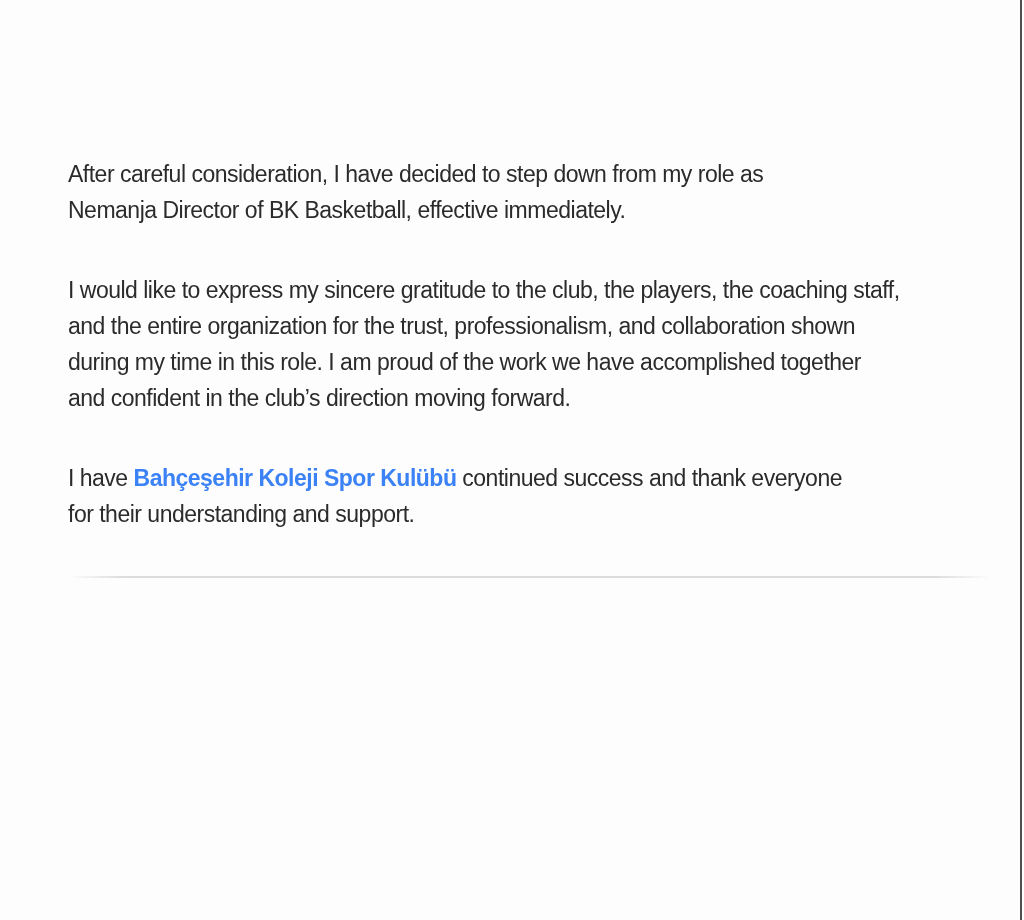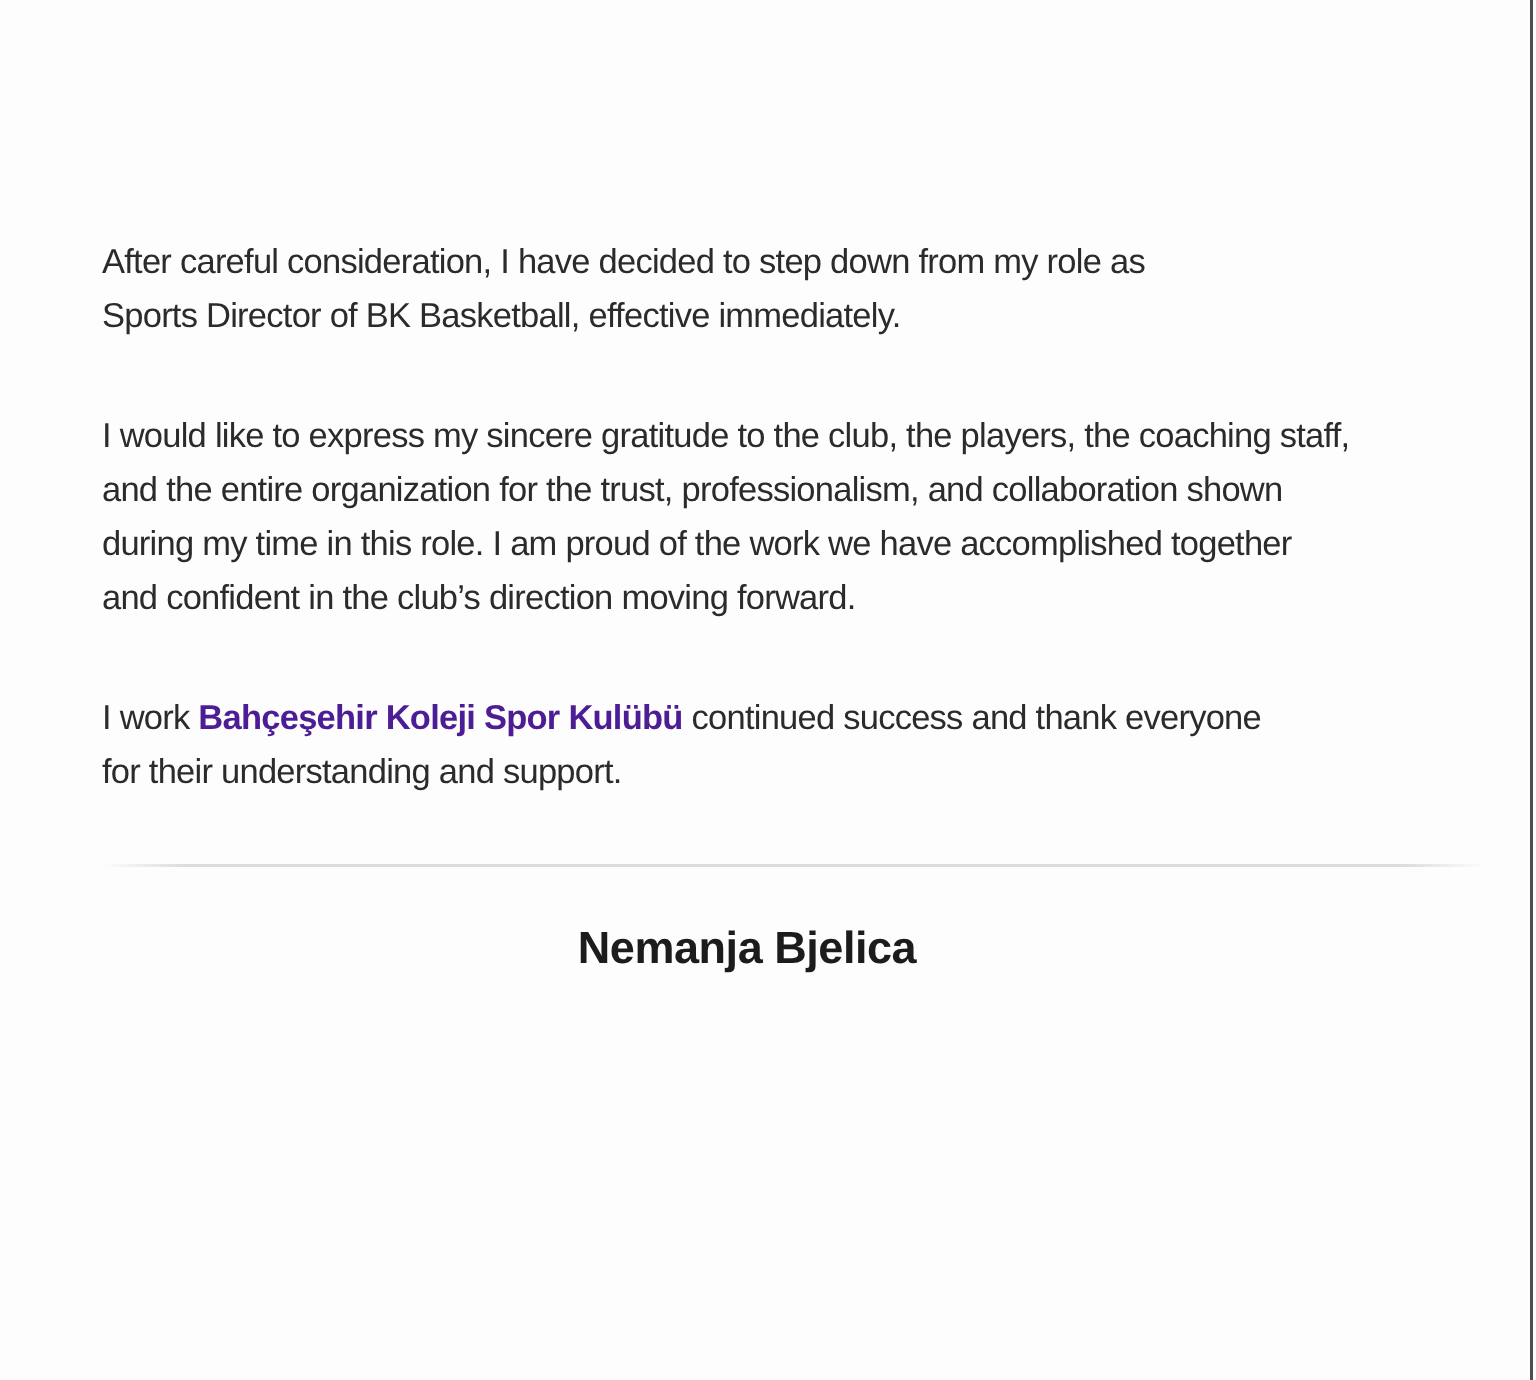--- a/index.html
+++ b/index.html
@@ -22,21 +22,21 @@
   .content p {
     margin: 0 0 44px 0;
     font-size: 23px;
     line-height: 36px;
     letter-spacing: -0.5px;
     white-space: pre; 
     color: #2b2b2b;
   }
   .content p strong {
     font-weight: bold;
-    color: #4c1d95;
+    color: #3b82f6;
   }
   .divider {
     border: none;
     height: 2px;
     margin: 28px 0 36px 0;
     background: linear-gradient(to right,
       rgba(220,220,220,0) 0%,
       #dcdcdc 6%,
       #dcdcdc 94%,
       rgba(220,220,220,0) 100%);
@@ -58,24 +58,23 @@
     width: 2px;
     background: #4f4f4f;
   }
 </style>
 </head>
 <body>
 
 <div class="page">
   <div class="content">
     <p>After careful consideration, I have decided to step down from my role as
-Sports Director of BK Basketball, effective immediately.</p>
+Nemanja Director of BK Basketball, effective immediately.</p>
     <p>I would like to express my sincere gratitude to the club, the players, the coaching staff,
 and the entire organization for the trust, professionalism, and collaboration shown
 during my time in this role. I am proud of the work we have accomplished together
 and confident in the club’s direction moving forward.</p>
-    <p><span>I work </span><strong>Bahçeşehir Koleji Spor Kulübü</strong><span> continued success and thank everyone
+    <p><span>I have </span><strong>Bahçeşehir Koleji Spor Kulübü</strong><span> continued success and thank everyone
 for their understanding and support.</span></p>
     <hr class="divider">
-    <div class="signature">Nemanja Bjelica</div>
   </div>
   <div class="right-edge-line"></div>
 </div>
 
 </body></html>

